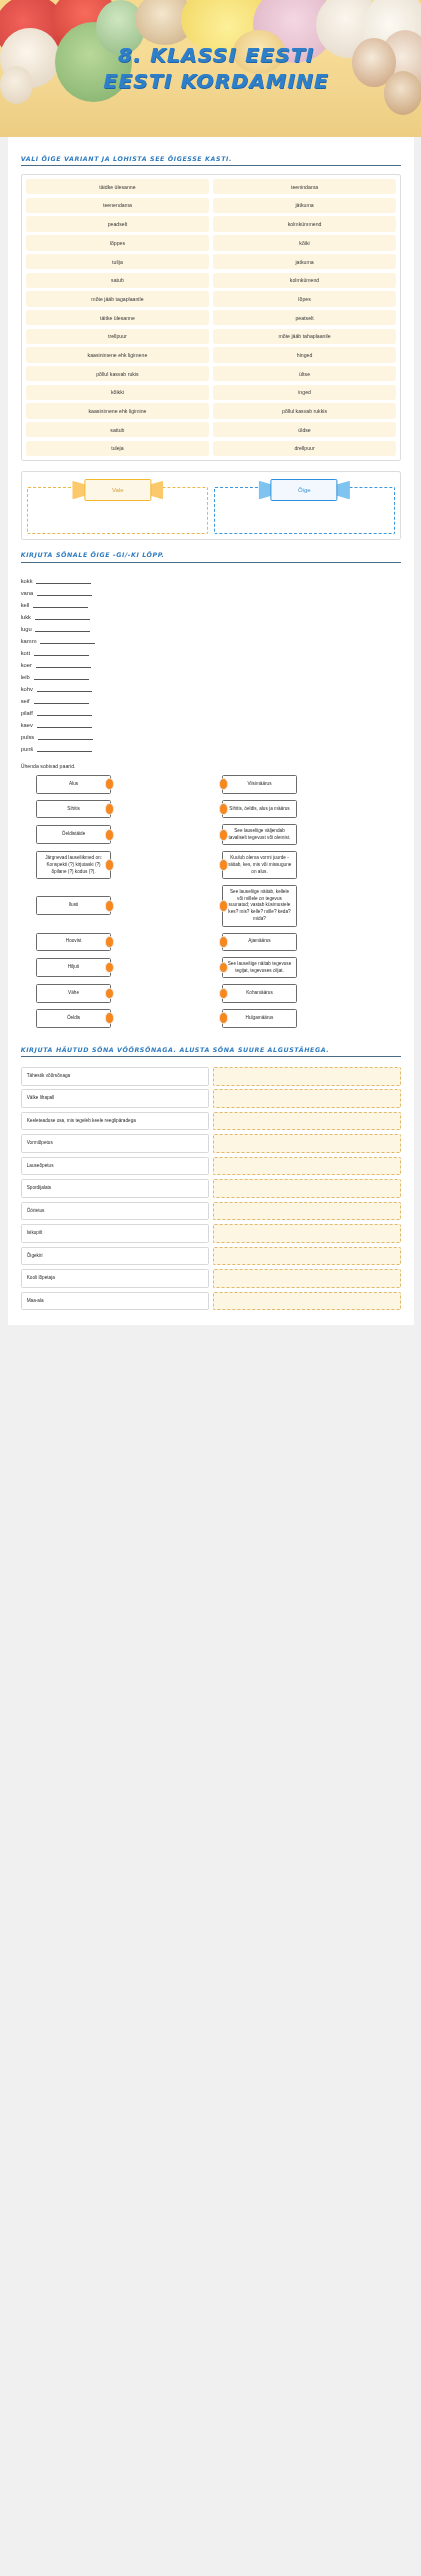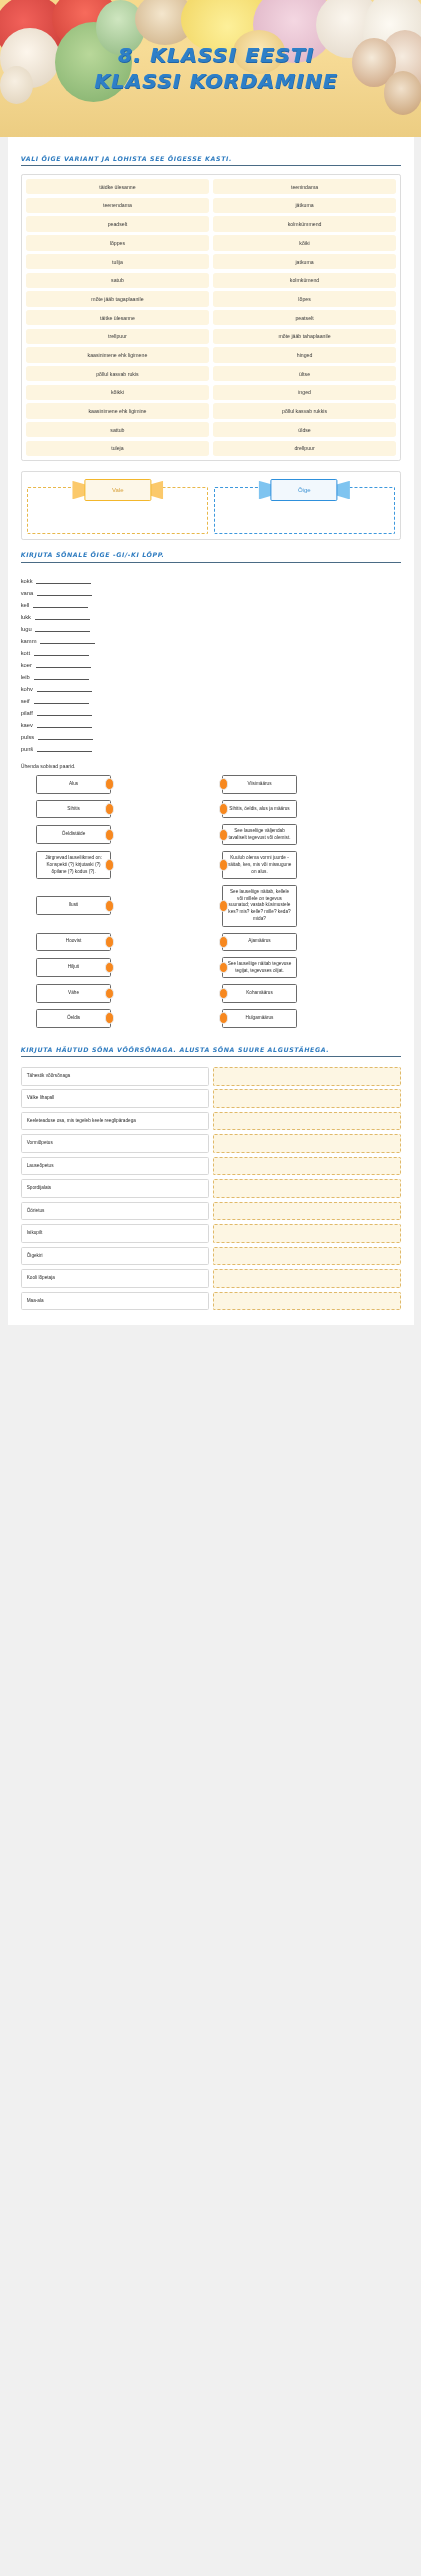--- a/index.html
+++ b/index.html
@@ -224,21 +224,21 @@
       <div class="shell" style="left:316px;top:-8.2px;width:66px;height:66px;background:radial-gradient(circle at 45% 40%,#fbf6ee,#e0d5c5);"></div>
       <div class="shell" style="left:363px;top:-11px;width:66px;height:88px;background:radial-gradient(circle at 40% 40%,#fdfaf3,#ddd2c0);"></div>
       <div class="shell" style="left:379px;top:30px;width:52px;height:66px;background:radial-gradient(circle at 45% 40%,#f6ece0,#cfa98d);"></div>
       <div class="shell" style="left:352px;top:38px;width:44px;height:49px;background:radial-gradient(circle at 45% 40%,#f5ead9,#c79a74);"></div>
       <div class="shell" style="left:233px;top:30px;width:52px;height:44px;background:radial-gradient(circle at 50% 45%,#fbe9b8,#e6c271);"></div>
       <div class="shell" style="left:0px;top:66px;width:33px;height:38px;background:radial-gradient(circle at 45% 40%,#f7efe2,#ded0b8);"></div>
       <div class="shell" style="left:384px;top:71px;width:38px;height:44px;background:radial-gradient(circle at 45% 40%,#f1e1cc,#c49a6c);"></div>
     </div>
     <div class="hero-title">
       <div>8. KLASSI EESTI</div>
-      <div>KLASSI KORDAMINE</div>
+      <div>EESTI KORDAMINE</div>
     </div>
   </div>
 
   <div class="sheet">
     <div class="sheet-pad">
 
       <div class="sec-title">Vali õige variant ja lohista see õigesse kasti.</div>
       <div class="sec-rule"></div>
 
       <div class="wordbox">

